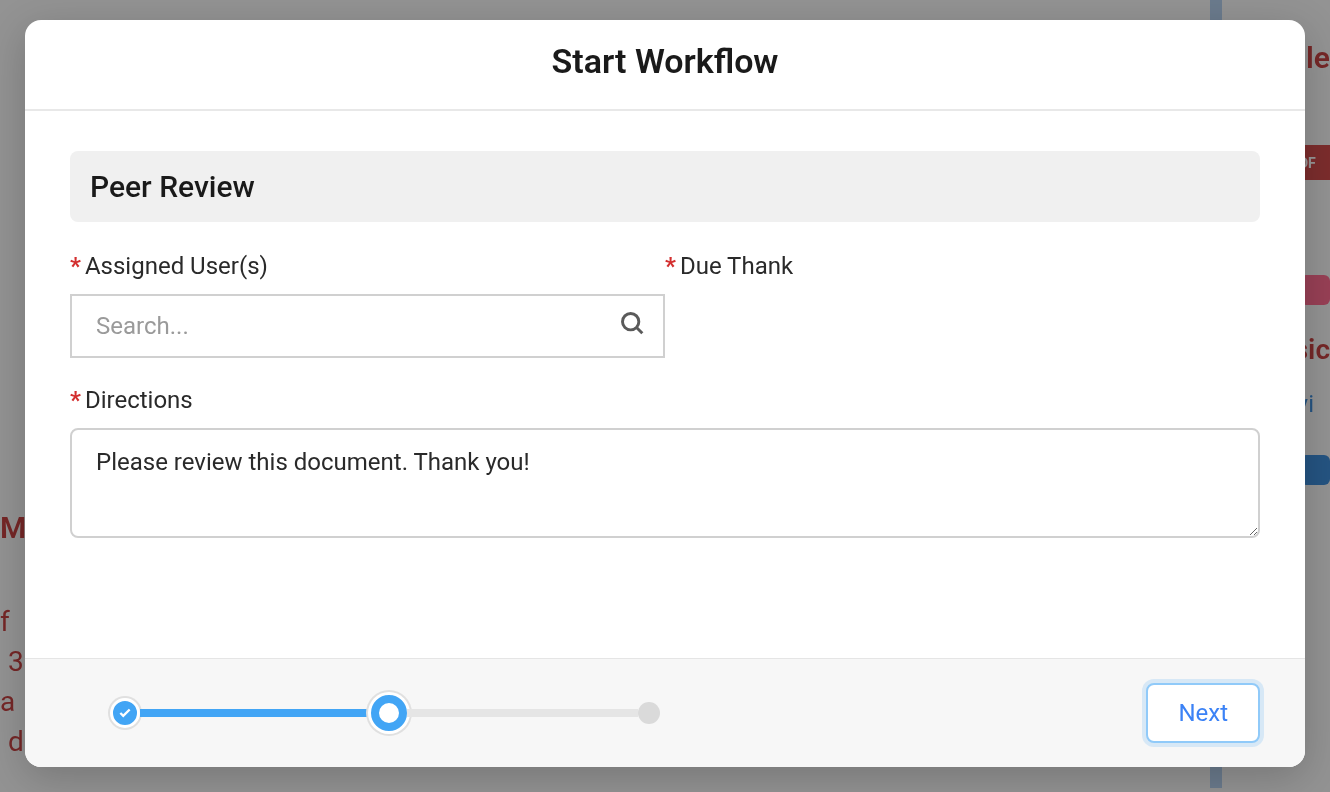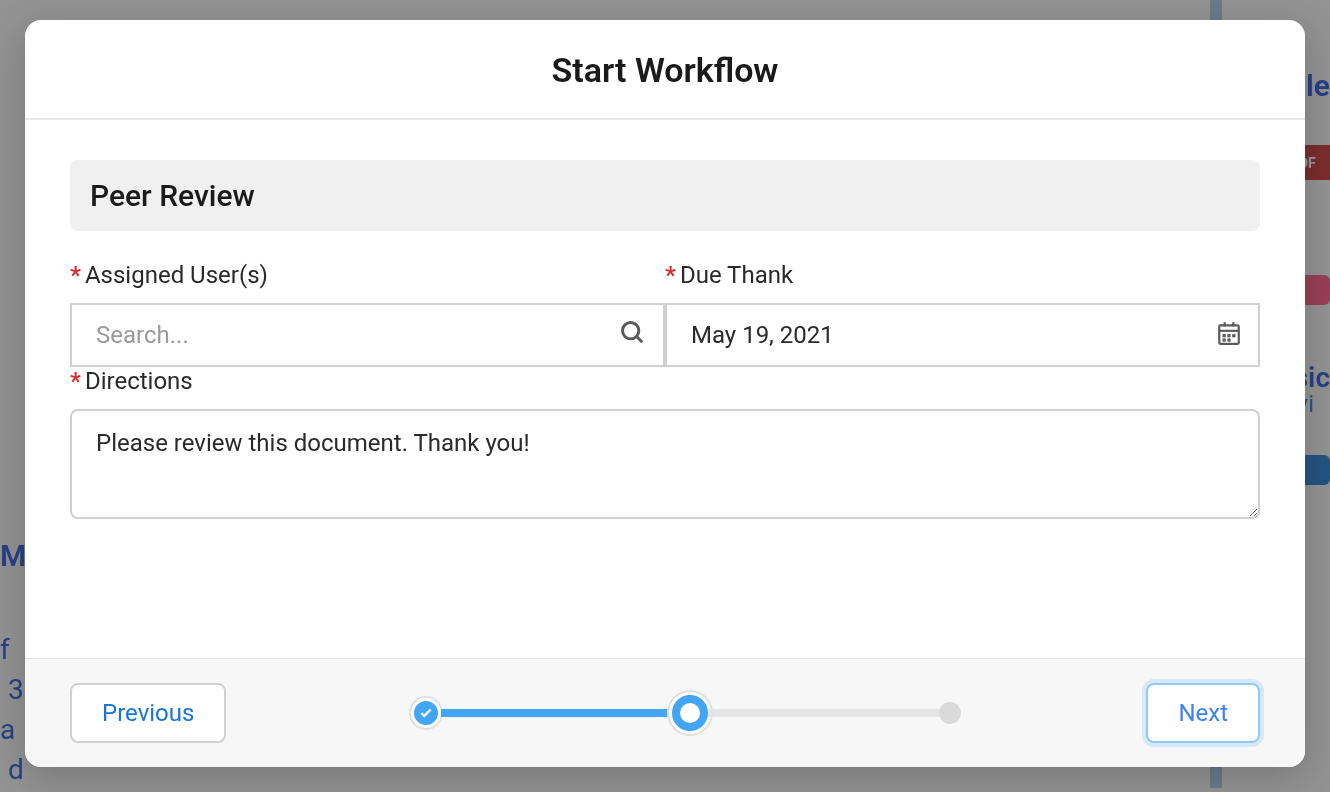--- a/index.html
+++ b/index.html
@@ -18,23 +18,22 @@
     .bg-layer {
       position: absolute;
       top: 0;
       left: 0;
       width: 100%;
       height: 100%;
       background: #f5f5f5;
     }
     .bg-text {
       position: absolute;
-      color: #1d4ed8;
+      color: #b91c1c;
       font-size: 28px;
-      margin-top: 28px;
     }
     .bg-blue-bar {
       position: absolute;
       background: #a4c5e8;
       width: 12px;
     }
     .bg-red-box {
       position: absolute;
       background: #c62828;
       color: #fff;
@@ -76,21 +75,21 @@
       right: 25px;
       bottom: 25px;
       background: #fff;
       border-radius: 16px;
       display: flex;
       flex-direction: column;
       overflow: hidden;
       box-shadow: 0 10px 40px rgba(0,0,0,0.2);
     }
     .modal-header {
-      padding: 30px 20px 28px;
+      padding: 21px 20px 28px;
       text-align: center;
       border-bottom: 2px solid #e8e8e8;
     }
     .modal-header h1 {
       font-size: 34px;
       font-weight: 600;
       color: #1a1a1a;
     }
     .modal-body {
       flex: 1;
@@ -100,20 +99,21 @@
       background: #f0f0f0;
       border-radius: 8px;
       padding: 18px 20px;
       font-size: 30px;
       font-weight: 500;
       color: #1a1a1a;
       margin-bottom: 30px;
     }
     .form-row {
       display: flex;
+      margin-bottom: 28px;
     }
     .form-group {
       flex: 1;
     }
     .form-group.full {
       width: 100%;
     }
     .form-label {
       display: block;
       font-size: 24px;
@@ -273,49 +273,32 @@
               <line x1="20" y1="20" x2="15" y2="15"></line>
             </svg>
           </span>
         </div>
       </div>
 
       <div class="form-group">
         <label class="form-label">
           <span class="required-star">*</span><span>Due Thank</span>
         </label>
-        <div class="input-wrapper">
-          <input type="text" class="text-input" value="May 19, 2021" style="">
-          <span class="input-icon">
-            <svg width="26" height="26" viewBox="0 0 24 24" fill="currentColor">
-              <rect x="3" y="5" width="18" height="17" rx="1" fill="none" stroke="currentColor" stroke-width="2"></rect>
-              <line x1="3" y1="10" x2="21" y2="10" stroke="currentColor" stroke-width="2"></line>
-              <line x1="8" y1="2" x2="8" y2="6" stroke="currentColor" stroke-width="2"></line>
-              <line x1="16" y1="2" x2="16" y2="6" stroke="currentColor" stroke-width="2"></line>
-              <rect x="6" y="13" width="3" height="3"></rect>
-              <rect x="10.5" y="13" width="3" height="3"></rect>
-              <rect x="15" y="13" width="3" height="3"></rect>
-              <rect x="6" y="17" width="3" height="3"></rect>
-              <rect x="10.5" y="17" width="3" height="3"></rect>
-            </svg>
-          </span>
-        </div>
       </div>
     </div>
 
     <div class="form-group full">
       <label class="form-label">
         <span class="required-star">*</span><span>Directions</span>
       </label>
       <textarea class="textarea-input" style="">Please review this document. Thank you!</textarea>
     </div>
   </div>
 
   <div class="modal-footer">
-    <button class="btn btn-previous">Previous</button>
 
     <div class="stepper">
       <div class="step-circle completed">
         <svg width="14" height="14" viewBox="0 0 24 24" fill="none" stroke="#fff" stroke-width="4">
           <polyline points="4,12 9,17 20,6"></polyline>
         </svg>
       </div>
       <div class="step-line filled"></div>
       <div class="step-circle current"></div>
       <div class="step-line empty"></div>

